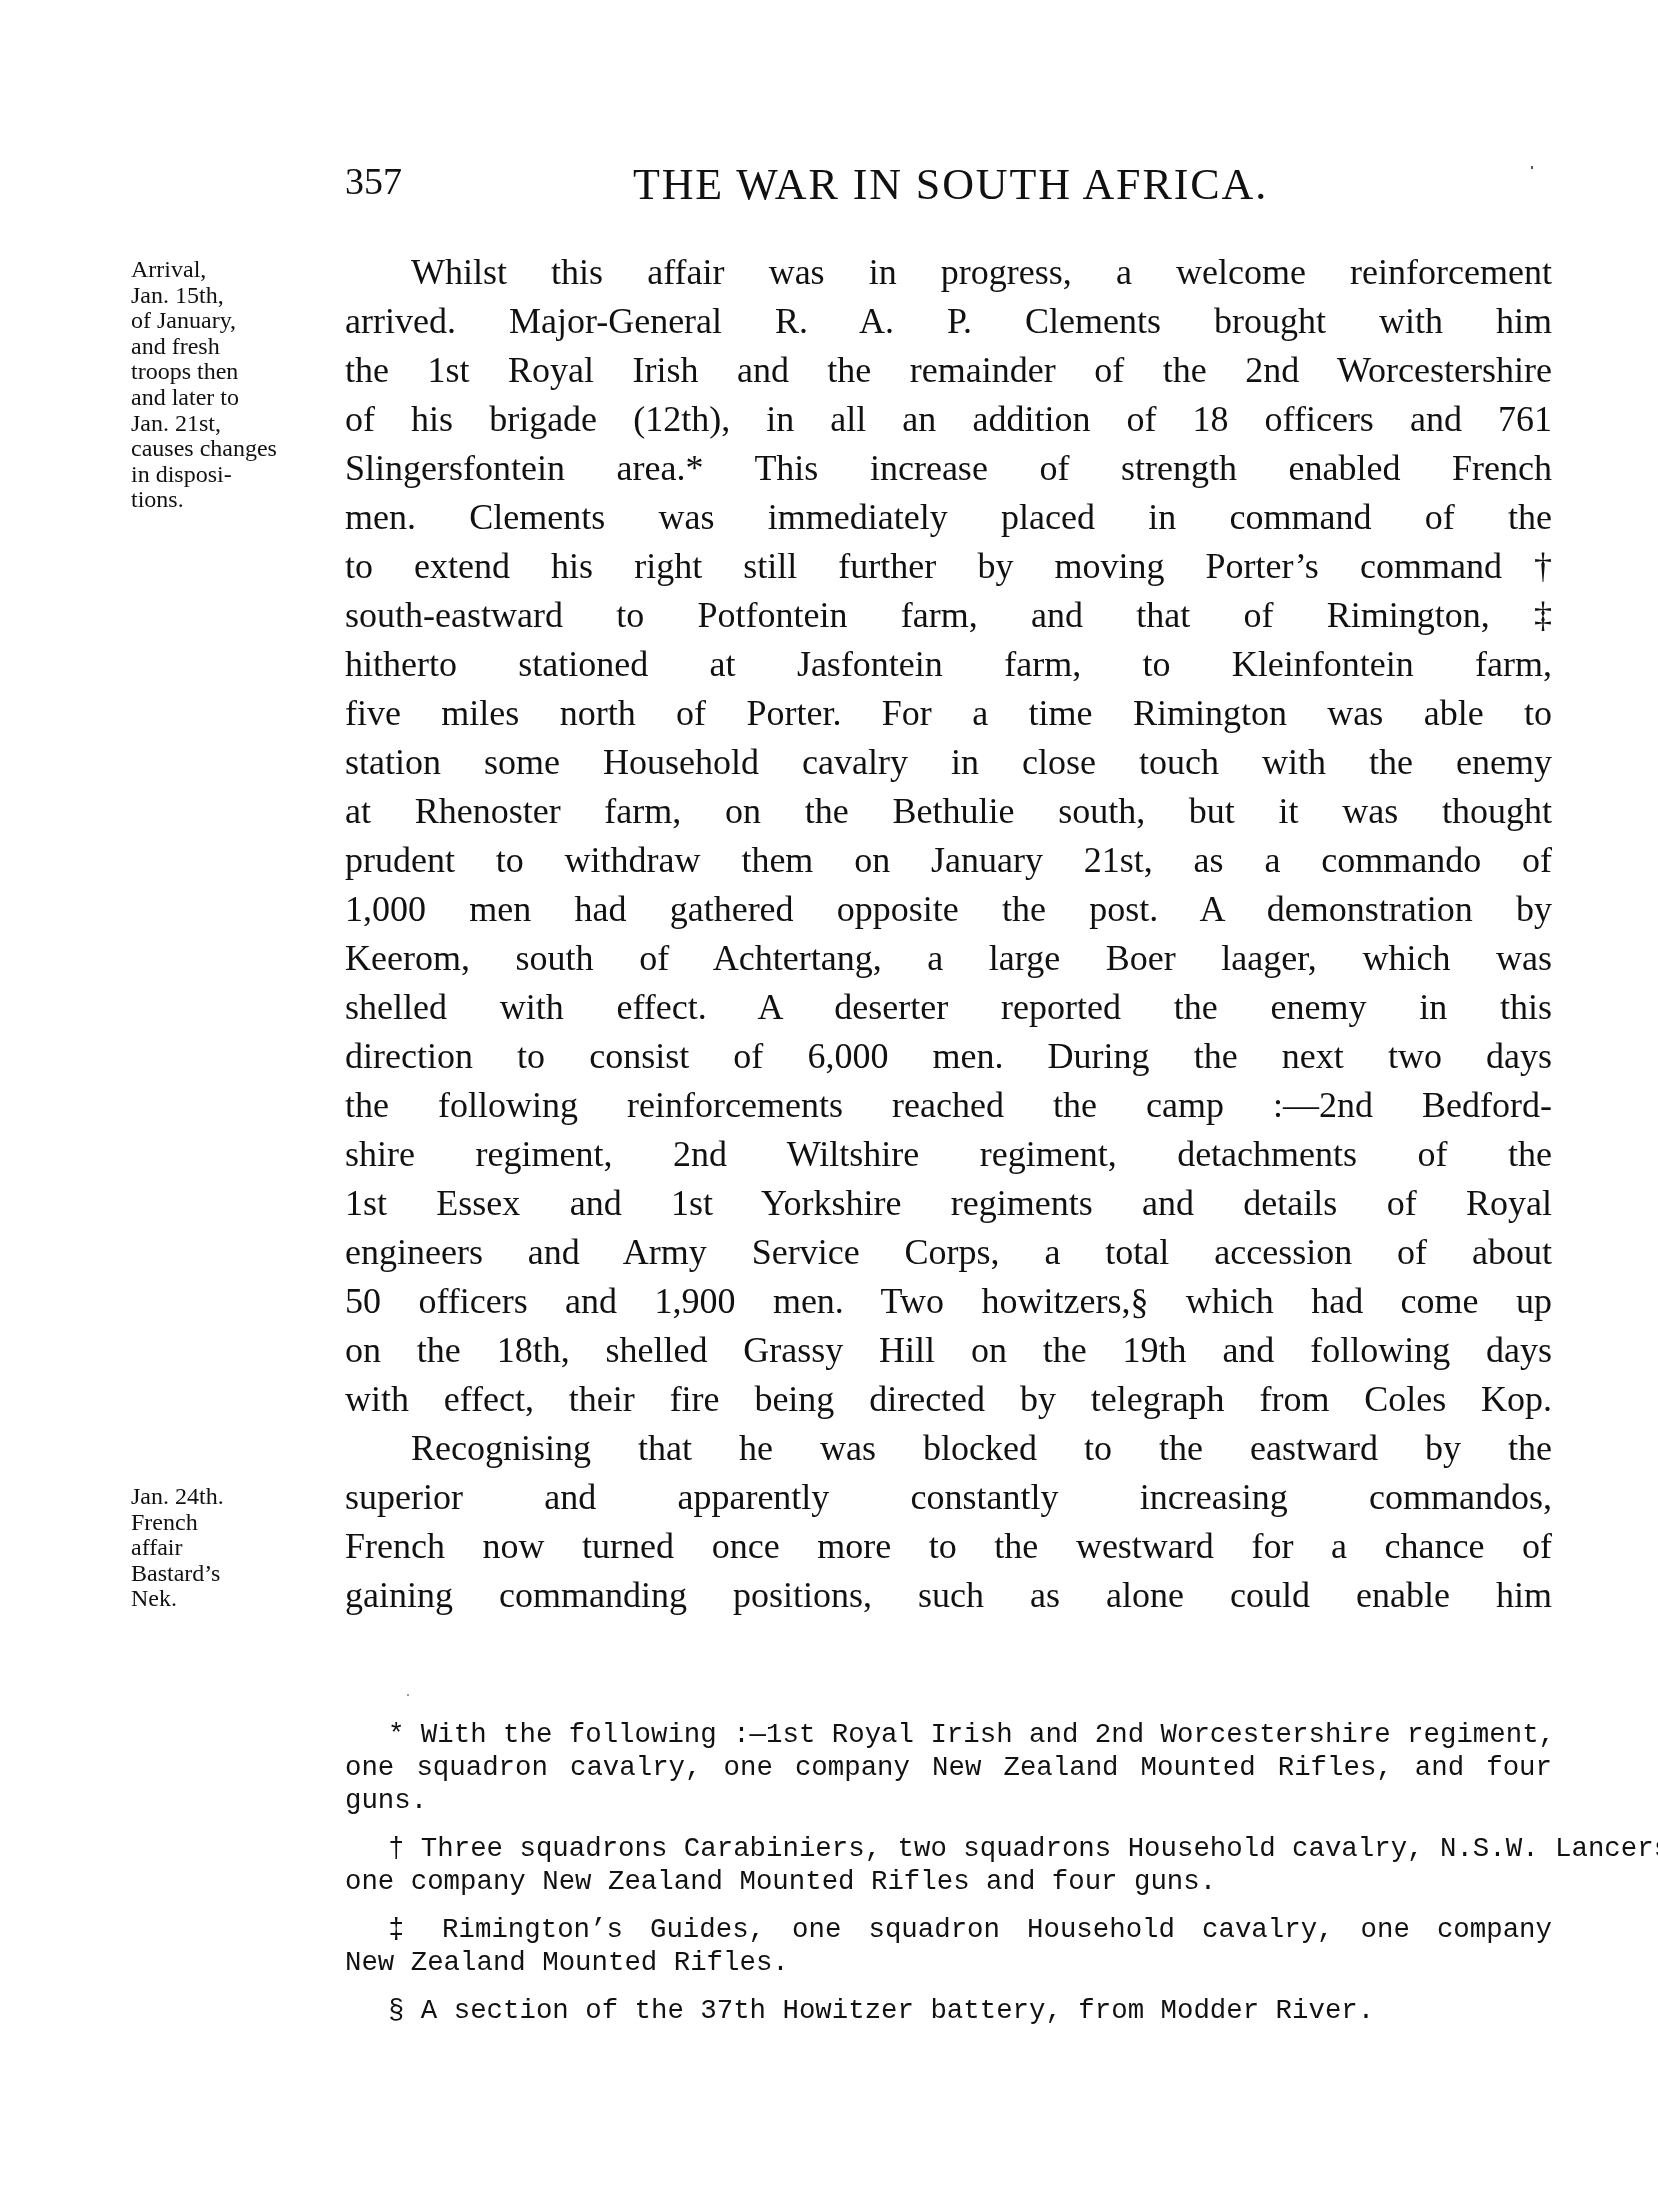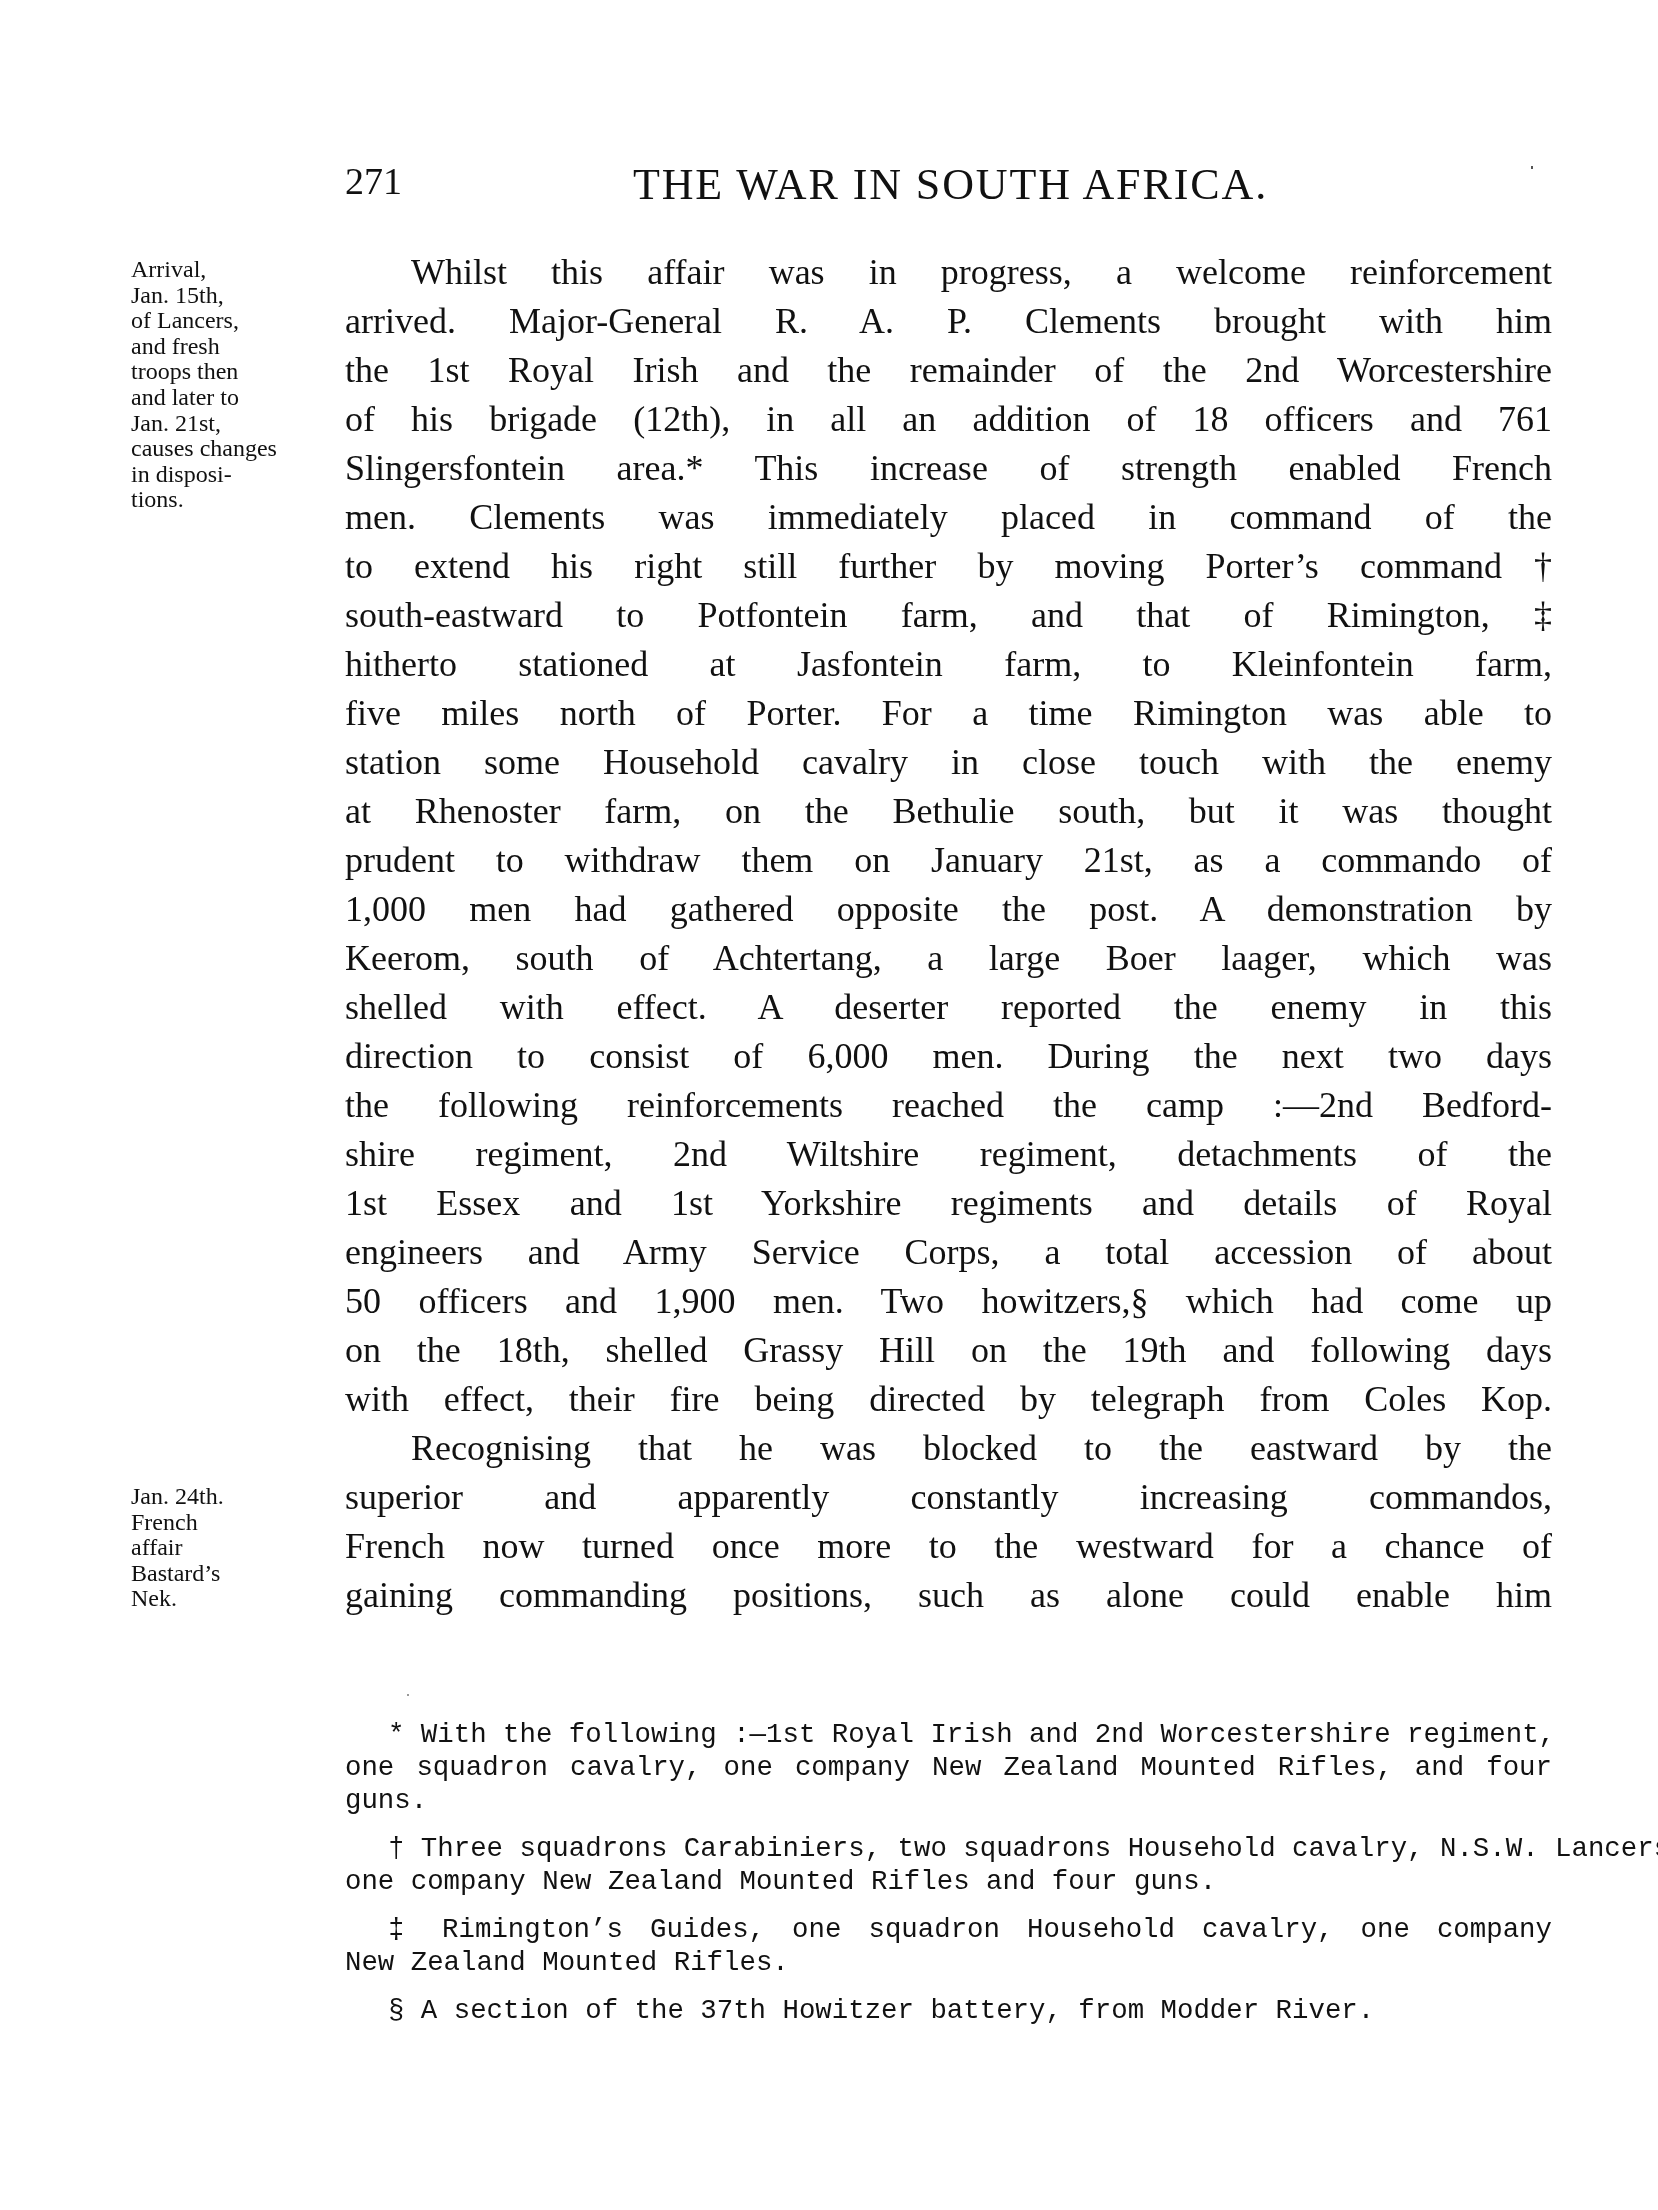--- a/index.html
+++ b/index.html
@@ -17,29 +17,29 @@
   .fn { margin-bottom:15px;font-family:Liberation Mono, monospace; }
   .fn .fl { display:block; text-align:justify; text-align-last:justify; white-space:nowrap; }
   .fn .fl.first { padding-left:43px; }
   .fn .fl.last { text-align-last:left; }
   .speck { position:absolute; left:1531px; top:166px; width:1.9px; height:2.8px; background:#555; }
 </style>
 </head>
 <body>
 
 <div class="header">
-  <span class="page-num">271</span>
+  <span class="page-num">357</span>
   <span class="running-title">THE WAR IN SOUTH AFRICA.</span>
 </div>
 <div class="speck"></div>
 
 <div class="side" style="top:257px;">
   <div>Arrival,</div>
   <div>Jan. 15th,</div>
-  <div>of Lancers,</div>
+  <div>of January,</div>
   <div>and fresh</div>
   <div>troops then</div>
   <div>and later to</div>
   <div>Jan. 21st,</div>
   <div>causes changes</div>
   <div>in disposi-</div>
   <div>tions.</div>
 </div>
 
 <div class="side" style="top:1484px;">

